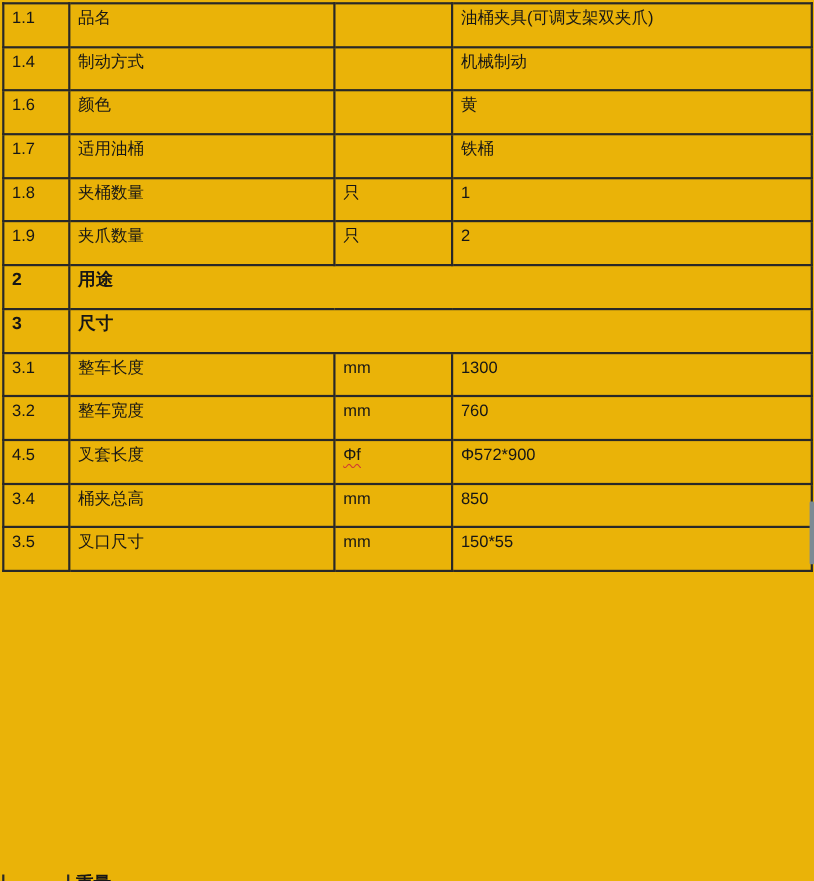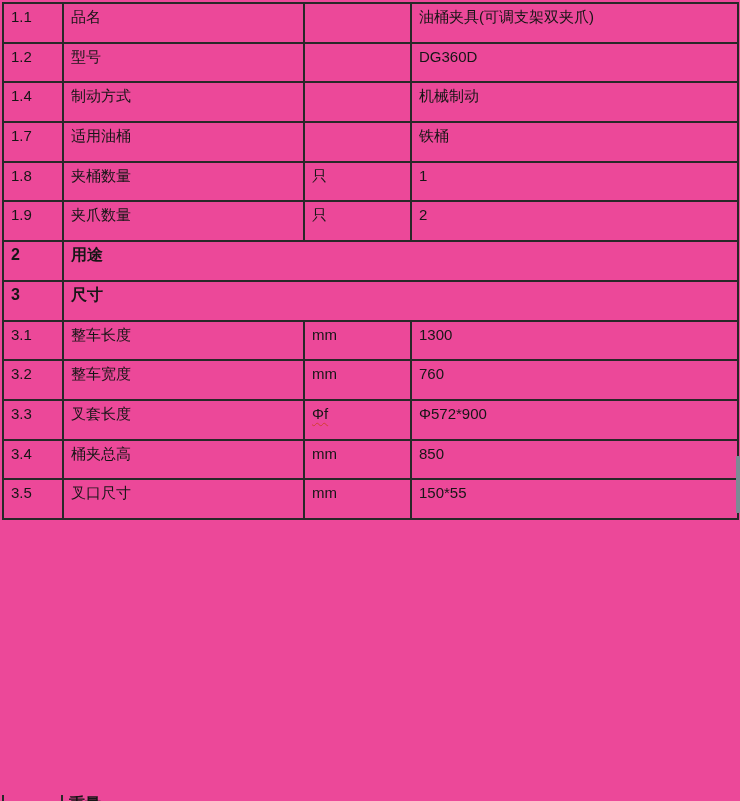--- a/index.html
+++ b/index.html
@@ -1,21 +1,21 @@
 <!DOCTYPE html>
 <html><head>
 <meta charset="utf-8">
 <style>
   html, body { margin: 0; padding: 0; background: #ffffff; }
 
   .page {
     position: relative;
     width: 740px;
     height: 801px;
-    background: #ec4899;
+    background: #eab308;
     overflow: hidden;
     font-family: "Liberation Sans", "DejaVu Sans", sans-serif;
     color: #161616;
   }
 
   table.spec-table {
     position: absolute;
     left: 2px;
     top: 2px;
     width: 735px;
@@ -83,30 +83,30 @@
       <col style="width:327px">
     </colgroup>
     <tbody>
         <tr>
           <td><span>1.1</span></td>
           <td><span>品名</span></td>
           <td><span></span></td>
           <td><span>油桶夹具(可调支架双夹爪)</span></td>
         </tr>
         <tr>
-          <td><span>1.2</span></td>
-          <td><span>型号</span></td>
-          <td><span></span></td>
-          <td><span>DG360D</span></td>
-        </tr>
-        <tr>
           <td><span>1.4</span></td>
           <td><span>制动方式</span></td>
           <td><span></span></td>
           <td><span>机械制动</span></td>
+        </tr>
+        <tr>
+          <td><span>1.6</span></td>
+          <td><span>颜色</span></td>
+          <td><span></span></td>
+          <td><span>黄</span></td>
         </tr>
         <tr>
           <td><span>1.7</span></td>
           <td><span>适用油桶</span></td>
           <td><span></span></td>
           <td><span>铁桶</span></td>
         </tr>
         <tr>
           <td><span>1.8</span></td>
           <td><span>夹桶数量</span></td>
@@ -133,21 +133,21 @@
           <td><span>mm</span></td>
           <td><span>1300</span></td>
         </tr>
         <tr>
           <td><span>3.2</span></td>
           <td><span>整车宽度</span></td>
           <td><span>mm</span></td>
           <td><span>760</span></td>
         </tr>
         <tr>
-          <td><span>3.3</span></td>
+          <td><span>4.5</span></td>
           <td><span>叉套长度</span></td>
           <td><span class="spell">Φf</span></td>
           <td><span>Φ572*900</span></td>
         </tr>
         <tr>
           <td><span>3.4</span></td>
           <td><span>桶夹总高</span></td>
           <td><span>mm</span></td>
           <td><span>850</span></td>
         </tr>

